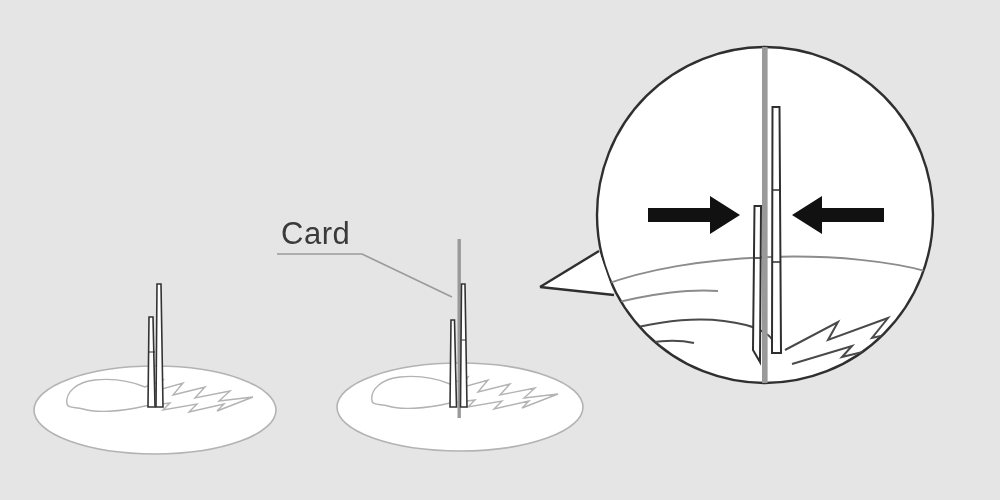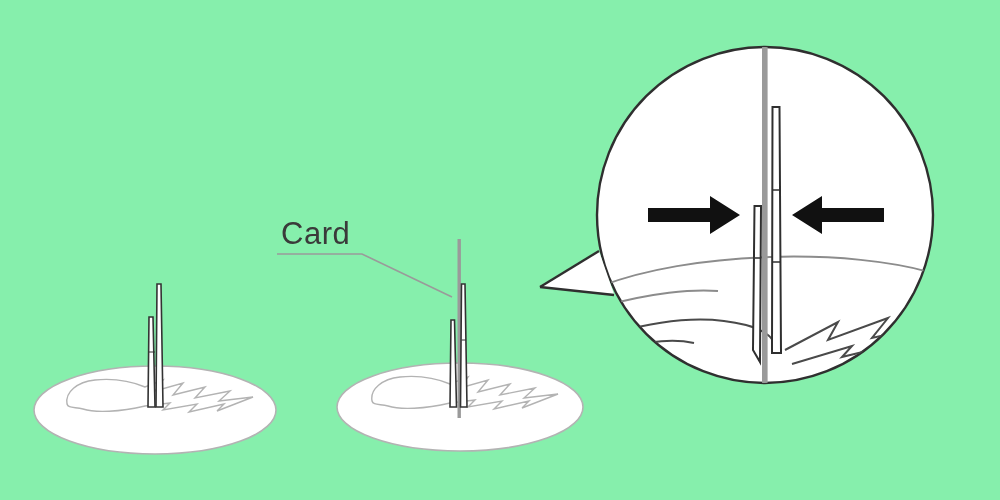--- a/index.html
+++ b/index.html
@@ -7,21 +7,21 @@
     padding: 0;
     background: #ffffff;
     width: 1000px;
     height: 500px;
     overflow: hidden;
   }
   .stage {
     position: relative;
     width: 1000px;
     height: 500px;
-    background: #86efac;
+    background: #e5e5e5;
   }
   svg { display: block; }
   .card-label {
     font-family: "Liberation Sans", "DejaVu Sans", sans-serif;
     font-size: 31px;
     fill: #3a3a3a;
     letter-spacing: 0.5px;
   }
 </style>
 </head>

